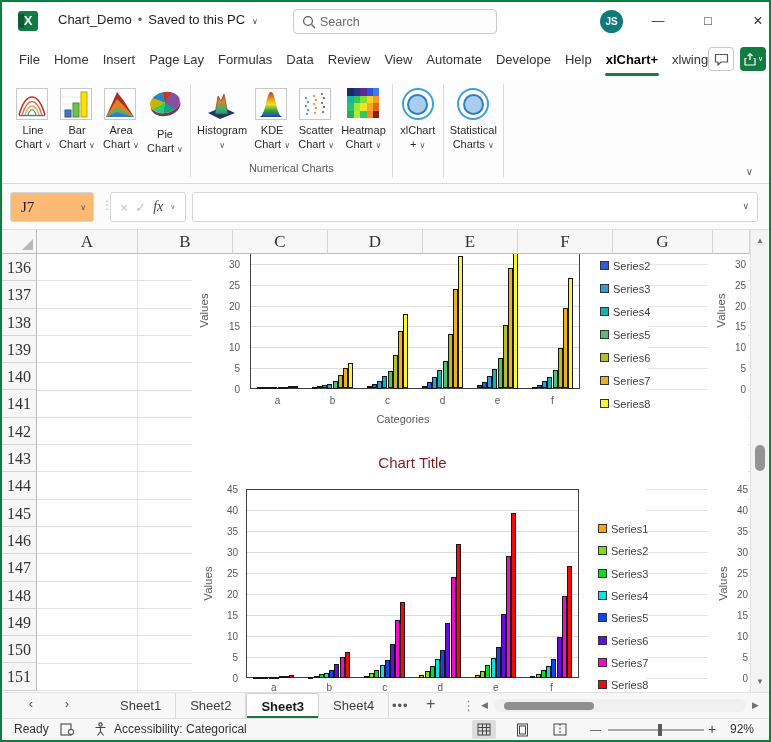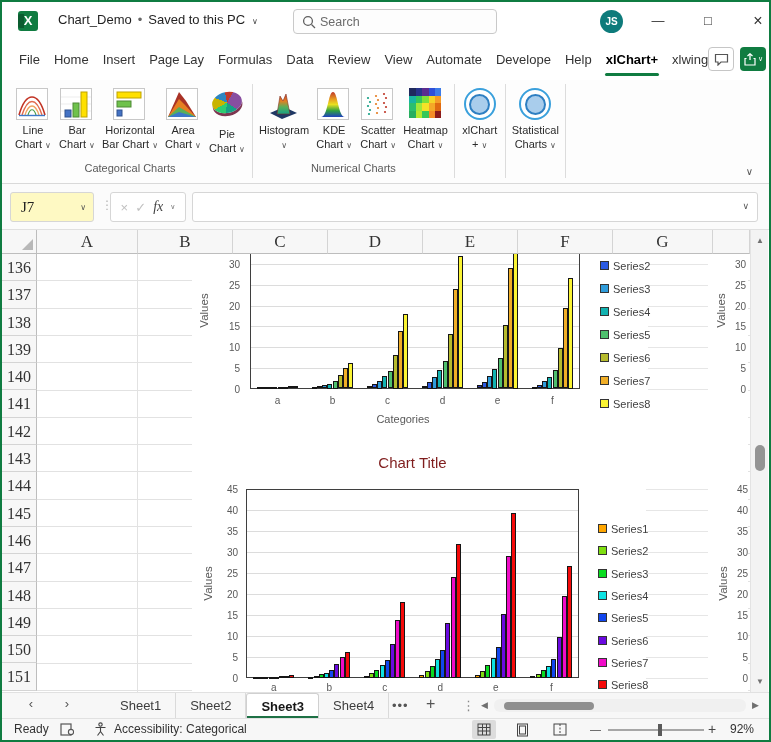--- a/index.html
+++ b/index.html
@@ -42,21 +42,21 @@
   .rgroup-label { height:18px; font-size:11px; color:#5a5a5a; text-align:center; line-height:16px; white-space:nowrap; }
   .ribbon-collapse { position:absolute; right:16px; bottom:6px; font-size:10px; color:#555; }
   .ricon { display:block; }
   .circle-icon { width:32px; height:32px; margin:1px; border:2px solid #3AA0DC; border-radius:50%; display:flex; align-items:center; justify-content:center; background:#fff; }
   .circle-icon .inner { width:21px; height:21px; border-radius:50%; background:#A9CDEC; border:2.5px solid #2E7FC2; }
   .heat-grid { width:32px; height:30px; margin:2px 1px; display:grid; grid-template-columns:repeat(5,1fr); grid-template-rows:repeat(4,1fr); }
   .pie-icon { width:30px; height:21px; margin:6px 2px; border-radius:50%; background:conic-gradient(#C0392B 0 12%, #884EA0 12% 38%, #16A085 38% 55%, #2ECC71 55% 70%, #C8B400 70% 84%, #2E86C1 84% 100%); box-shadow:0 3px 0 #7d3650; transform:rotate(-12deg); }
 
   
   .formulabar { position:absolute; left:0; top:182px; width:767px; height:46px; background:#FBFBFB; border-bottom:1px solid #E0E0E0; }
-  .namebox { position:absolute; left:8px; top:8px; width:84px; height:30px; background:#fef9c3; border:1px solid #D6D6D6; border-radius:3px; font-family:"Liberation Serif", serif; font-size:15px; color:#222; line-height:28px; padding-left:10px; }
+  .namebox { position:absolute; left:8px; top:8px; width:84px; height:30px; background:#fdba74; border:1px solid #D6D6D6; border-radius:3px; font-family:"Liberation Serif", serif; font-size:15px; color:#222; line-height:28px; padding-left:10px; }
   .namebox .chev { position:absolute; right:7px; top:0; font-size:8px; color:#555; font-family:"Liberation Sans",sans-serif; }
   .fb-dots { position:absolute; left:99px; top:14px; color:#B5B5B5; font-size:12px; letter-spacing:0; }
   .fxbox { position:absolute; left:108px; top:8px; width:76px; height:30px; background:#fff; border:1px solid #D6D6D6; border-radius:3px; display:flex; align-items:center; justify-content:space-around; padding:0 6px; }
   .fxbox .dis { color:#C0C0C0; font-size:13px; }
   .fxbox .fx { font-family:"Liberation Serif", serif; font-style:italic; font-size:14px; color:#444; }
   .fxbox .chev { font-size:7px; color:#777; }
   .fb-input { position:absolute; left:190px; top:8px; width:566px; height:30px; background:#fff; border:1px solid #D6D6D6; border-radius:3px; }
   .fb-input input { width:530px; height:26px; border:none; outline:none; font-size:13px; padding-left:8px; background:transparent; }
   .fb-input .chev { position:absolute; right:8px; top:8px; font-size:9px; color:#555; }
 
@@ -187,47 +187,35 @@
                   <rect x="13" y="15" width="6" height="14" fill="#6FC24C" stroke="#4E8A34"></rect>
                   <rect x="21" y="4" width="6" height="25" fill="#FFE000" stroke="#BFA300"></rect>
                 </svg>
               </div>
               <div class="rbtn-label">Bar<br>Chart <span class="chev">∨</span></div>
             </div>
             <div class="rbtn">
               <div class="rbtn-icon">
                 <svg class="ricon" width="32" height="32" viewBox="0 0 32 32">
                   <rect x="0.5" y="0.5" width="31" height="31" fill="#fff" stroke="#C8C8C8"></rect>
-                  <rect x="4" y="4" width="24" height="6" fill="#FFE000" stroke="#BFA300"></rect>
-                  <rect x="4" y="13" width="14" height="6" fill="#6FC24C" stroke="#4E8A34"></rect>
-                  <rect x="4" y="22" width="5" height="6" fill="#4472C4" stroke="#2F528F"></rect>
-                </svg>
-              </div>
-              <div class="rbtn-label">Horizontal<br>Bar Chart <span class="chev">∨</span></div>
-            </div>
-            <div class="rbtn">
-              <div class="rbtn-icon">
-                <svg class="ricon" width="32" height="32" viewBox="0 0 32 32">
-                  <rect x="0.5" y="0.5" width="31" height="31" fill="#fff" stroke="#C8C8C8"></rect>
                   <path d="M2 29 L13 4 L20 13 L30 29 Z" fill="#A93226"></path>
                   <path d="M2 29 L13 11 L19 17 L30 29 Z" fill="#E67E22"></path>
                   <path d="M2 29 L13 19 L30 29 Z" fill="#58B05A"></path>
                   <path d="M2 29 L13 24 L30 29 Z" fill="#3C78C8"></path>
                 </svg>
               </div>
               <div class="rbtn-label">Area<br>Chart <span class="chev">∨</span></div>
             </div>
             <div class="rbtn">
               <div class="rbtn-icon">
                 <div class="pie-icon"></div>
               </div>
               <div class="rbtn-label">Pie<br>Chart <span class="chev">∨</span></div>
             </div>
           </div>
-          <div class="rgroup-label">Categorical Charts</div>
         </div>
         <div class="rgroup">
           <div class="rbtns">
             <div class="rbtn">
               <div class="rbtn-icon">
                 <svg class="ricon" width="32" height="32" viewBox="0 0 32 32">
                   <defs>
                     <linearGradient id="hg" x1="0" y1="0" x2="0" y2="1">
                       <stop offset="0" stop-color="#C0392B"></stop>
                       <stop offset="0.35" stop-color="#E67E22"></stop>

